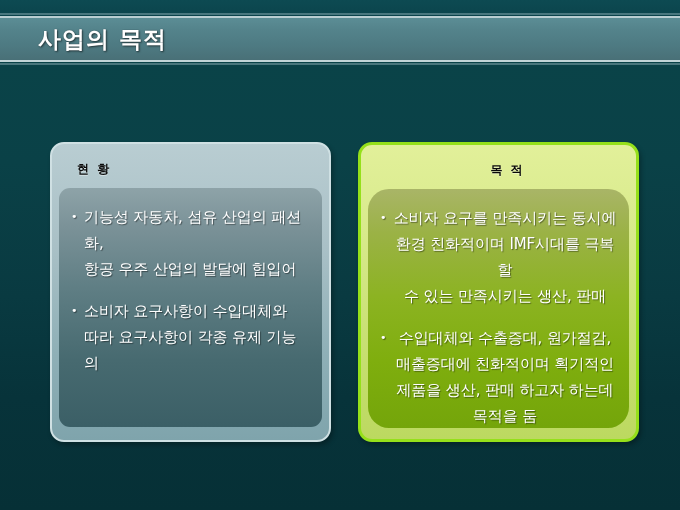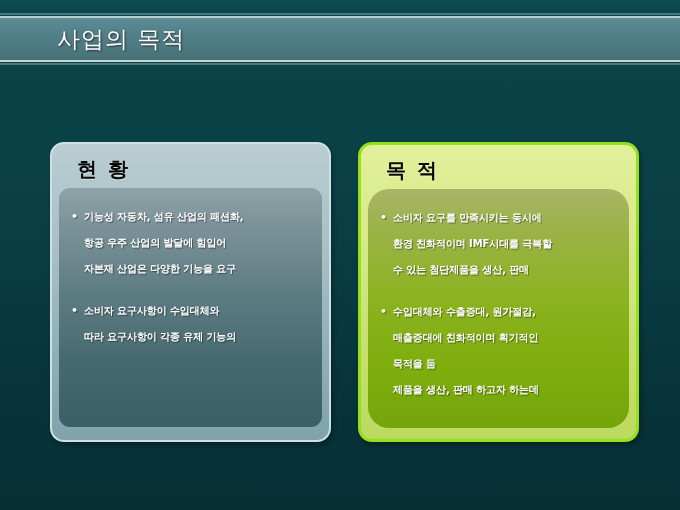--- a/index.html
+++ b/index.html
@@ -68,26 +68,25 @@
     width: 100%; height: 2px;
     background: #7da3a9;
     opacity: .55;
   }
   .title-text {
     position: absolute;
     left: 38px;
     top: 50%;
     transform: translateY(-50%);
     font-size: 23px;
-    font-weight: normal;
+    font-weight: bold;
     color: #ffffff;
     letter-spacing: 1px;
     text-shadow: 1px 1px 2px rgba(0,0,0,.55), 0 0 1px rgba(0,0,0,.4);
     white-space: nowrap;
-    margin-left: 19px;
   }
 
   
   .panels {
     position: absolute;
     left: 0;
     top: 142px;
     width: 680px;
     height: 305px;
   }
@@ -129,40 +128,41 @@
 
   
   .panel-right {
     left: 358px;
     background: linear-gradient(180deg,
         #e2f09a 0%,
         #d8ea8b 30%,
         #c9e074 65%,
         #bcd960 100%);
     border: 3px solid #95e01a;
+    text-align: center;
   }
   .panel-right .panel-title {
     color: #080808;
     text-shadow: 0 1px 0 rgba(255,255,255,.40);
   }
   .panel-right .panel-body {
     background: linear-gradient(180deg,
         #a9b567 0%,
         #9bb246 18%,
         #8cb322 45%,
         #7fae0e 72%,
         #74a50a 100%);
     border-radius: 21px;
   }
 
   .panel-title {
     height: 37px;
     line-height: 37px;
     padding-left: 18px;
-    font-size: 20px;
+    font-size: 12px;
     font-weight: bold;
     letter-spacing: 2px;
     white-space: nowrap;
   }
 
   .panel-body {
     height: 239px;
     box-sizing: border-box;
     padding: 16px 12px 10px 12px;
     overflow: hidden;
@@ -171,23 +171,23 @@
   
   .bullets {
     list-style: none;
     margin: 0;
     padding: 0;
   }
   .bullets li {
     position: relative;
     margin: 0 0 16px 0;
     padding-left: 13px;
-    font-size: 10px;
+    font-size: 15px;
     line-height: 26px;
-    font-weight: bold;
+    font-weight: normal;
     color: #ffffff;
     text-shadow: 1px 1px 1px rgba(0,0,0,.45);
     letter-spacing: -0.1px;
   }
   .bullets li:last-child { margin-bottom: 0; }
   .bullets li::before {
     content: "\2022";
     position: absolute;
     left: 0;
     top: 0;
@@ -210,43 +210,42 @@
 
   <div class="panels">
 
     <div class="panel panel-left">
       <div class="panel-title">현 황</div>
       <div class="panel-body">
         <ul class="bullets">
           <li>
             <span class="bullet-line">기능성 자동차, 섬유 산업의 패션화,</span>
             <span class="bullet-line">항공 우주 산업의 발달에 힘입어</span>
-            <span class="bullet-line">자본재 산업은 다양한 기능을 요구</span>
           </li>
           <li>
             <span class="bullet-line">소비자 요구사항이 수입대체와</span>
             <span class="bullet-line">따라 요구사항이 각종 유제 기능의</span>
           </li>
         </ul>
       </div>
     </div>
 
     <div class="panel panel-right">
       <div class="panel-title">목 적</div>
       <div class="panel-body">
         <ul class="bullets">
           <li>
             <span class="bullet-line">소비자 요구를 만족시키는 동시에</span>
             <span class="bullet-line">환경 친화적이며 IMF시대를 극복할</span>
-            <span class="bullet-line">수 있는 첨단제품을 생산, 판매</span>
+            <span class="bullet-line">수 있는 만족시키는 생산, 판매</span>
           </li>
           <li>
             <span class="bullet-line">수입대체와 수출증대, 원가절감,</span>
             <span class="bullet-line">매출증대에 친화적이며 획기적인</span>
+            <span class="bullet-line">제품을 생산, 판매 하고자 하는데</span>
             <span class="bullet-line">목적을 둠</span>
-            <span class="bullet-line">제품을 생산, 판매 하고자 하는데</span>
           </li>
         </ul>
       </div>
     </div>
 
   </div>
 </div>
 
 </body></html>

